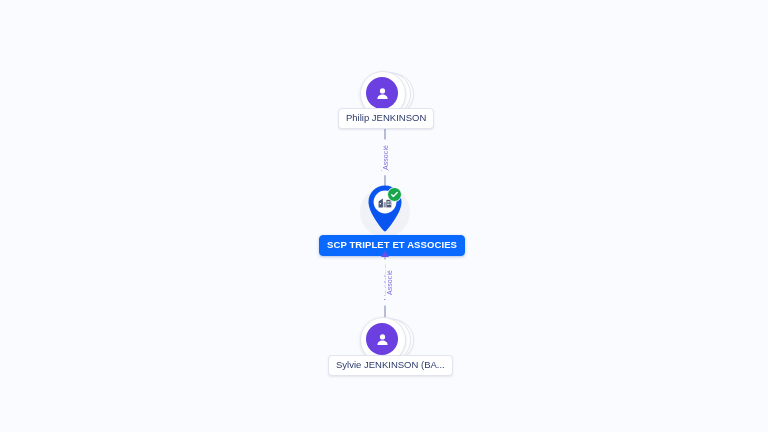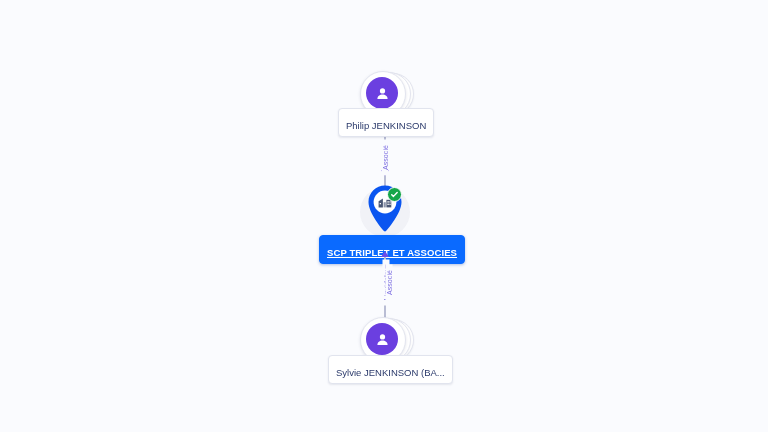--- a/index.html
+++ b/index.html
@@ -116,39 +116,38 @@
     align-items: center;
     justify-content: center;
     box-sizing: border-box;
   }
 
   
   .node-label {
     position: absolute;
     font-size: 9.5px;
     line-height: 1;
-    padding: 12px 7px 5px 7px;
+    padding: 4px 7px 5px 7px;
     border-radius: 4px;
     white-space: nowrap;
     box-sizing: border-box;
   }
   .node-label.person {
     background: #ffffff;
     color: #2b3a6b;
     border: 1px solid #e1e4ee;
     box-shadow: 0 1px 2px rgba(40,50,90,0.10);
   }
   .node-label.company {
     background: #0a6aff;
     color: #ffffff;
     border: 1px solid #0a6aff;
     font-weight: bold;
     letter-spacing: 0.1px;
     box-shadow: 0 1px 3px rgba(10,60,160,0.30);
-    text-decoration: underline;
   }
 </style>
 </head>
 <body>
 
 <div id="graph-canvas">
 
   <div class="edge-line" style="left:384px; top:126px; height:60px;"></div>
   <div class="edge-arrow" style="left:381px; top:170px;"></div>
   <div class="edge-label" style="left:367px; top:154px; width:34px; text-align:center;">Associé</div>

